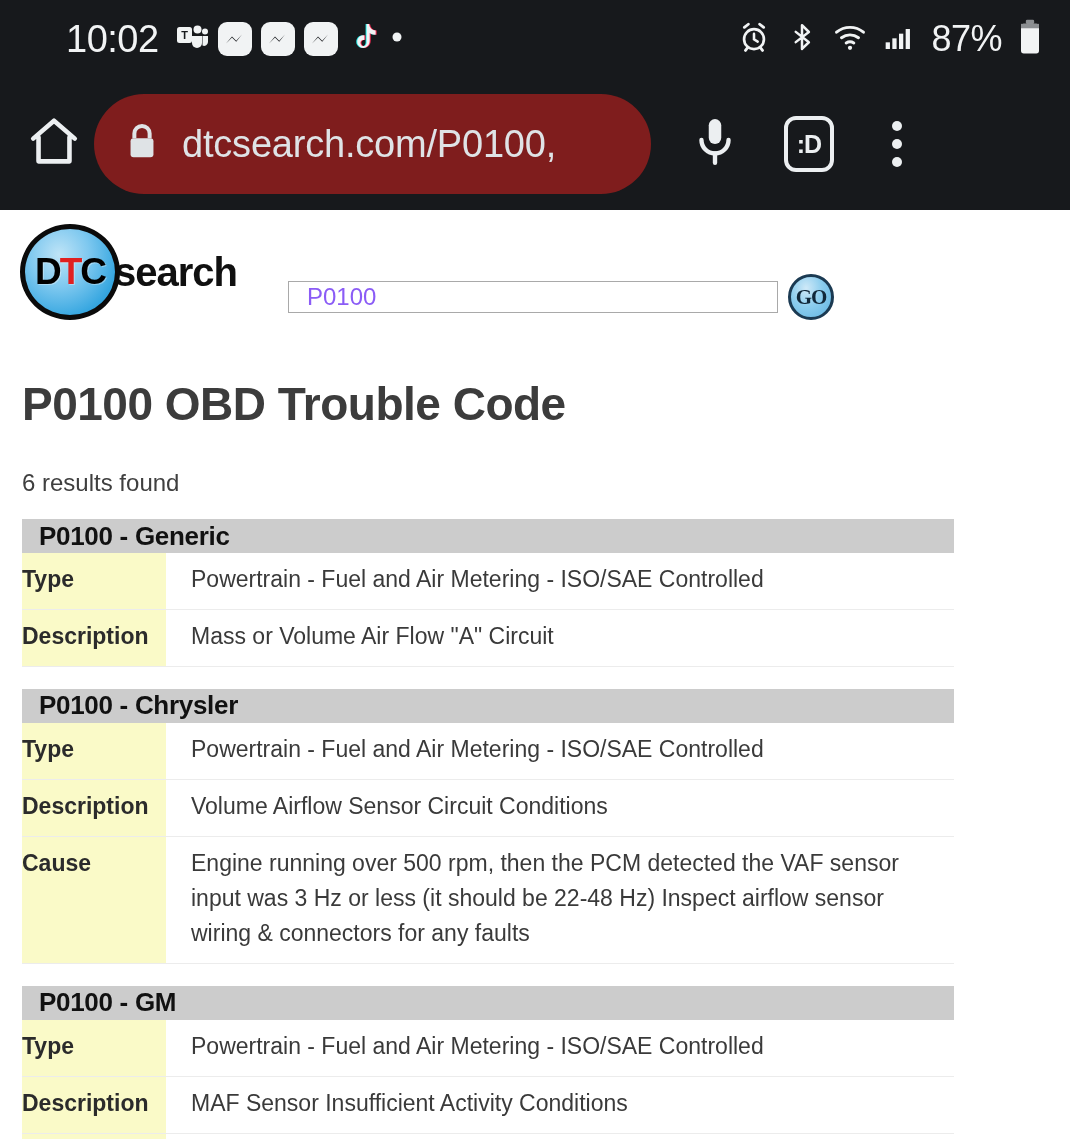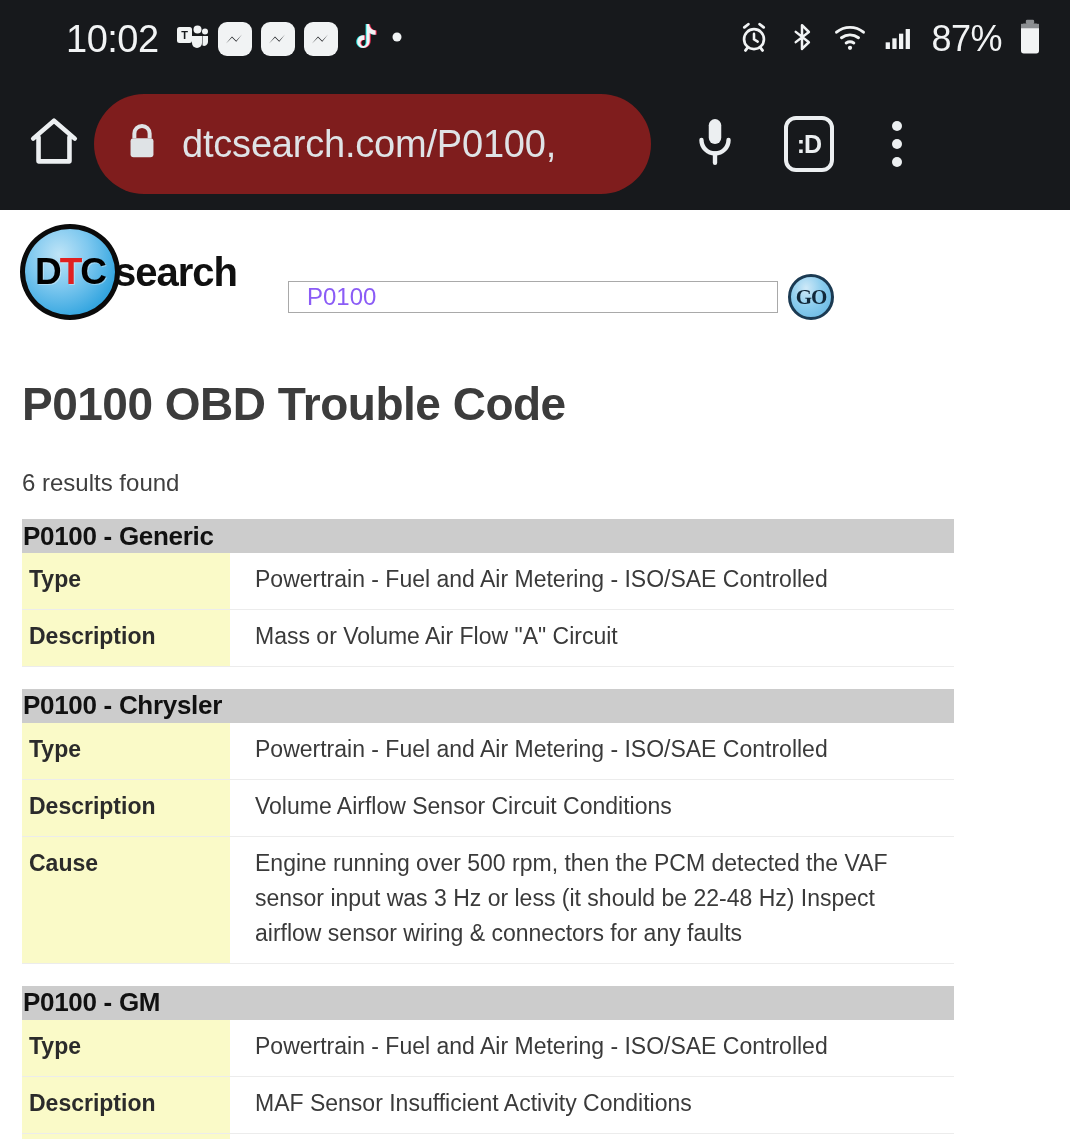--- a/index.html
+++ b/index.html
@@ -215,41 +215,40 @@
   
   .result-block {
     margin: 22px 0 0 22px;
     width: 932px;
   }
   .result-head {
     background: #cccccc;
     height: 34px;
     display: flex;
     align-items: center;
-    padding-left: 1px;
+    padding-left: 17px;
     font-size: 26px;
     font-weight: 700;
     color: #111;
     letter-spacing: -0.3px;
   }
   .result-table { width: 100%; border-collapse: collapse; }
   .result-table tr { border-bottom: 1px solid #ececec; }
   .result-table td {
     vertical-align: top;
     padding: 9px 0 12px 0;
     font-size: 23px;
     color: #3a3a3a;
     line-height: 1.52;
   }
   .result-table td.lbl {
-    width: 208px;
+    width: 144px;
     background: #fafac8;
     font-weight: 700;
     color: #2b2b2b;
-    padding-left: 7px;
   }
   .result-table td.val {
     padding-left: 25px;
     padding-right: 12px;
   }
 </style>
 </head>
 <body>
 
 <div class="phone-chrome">

